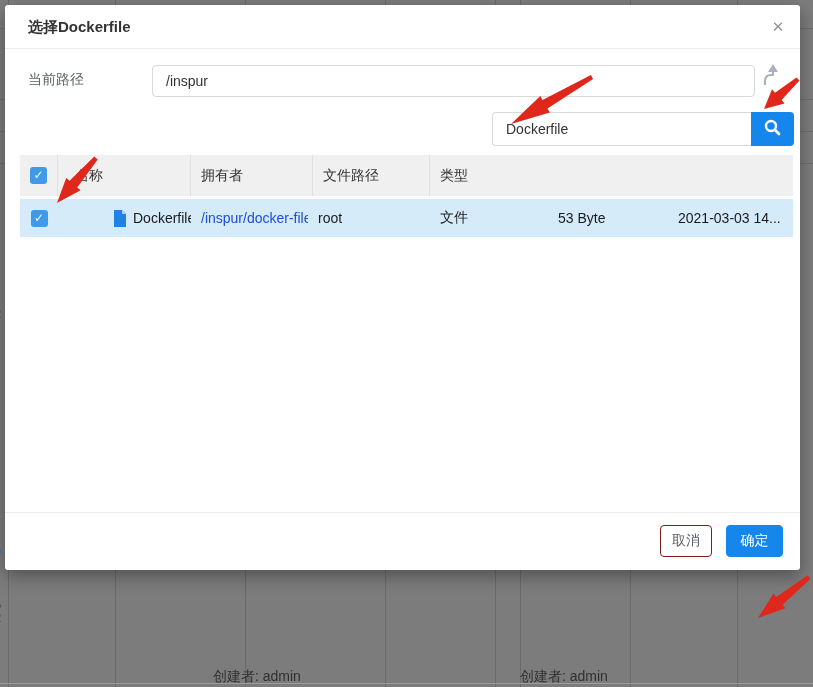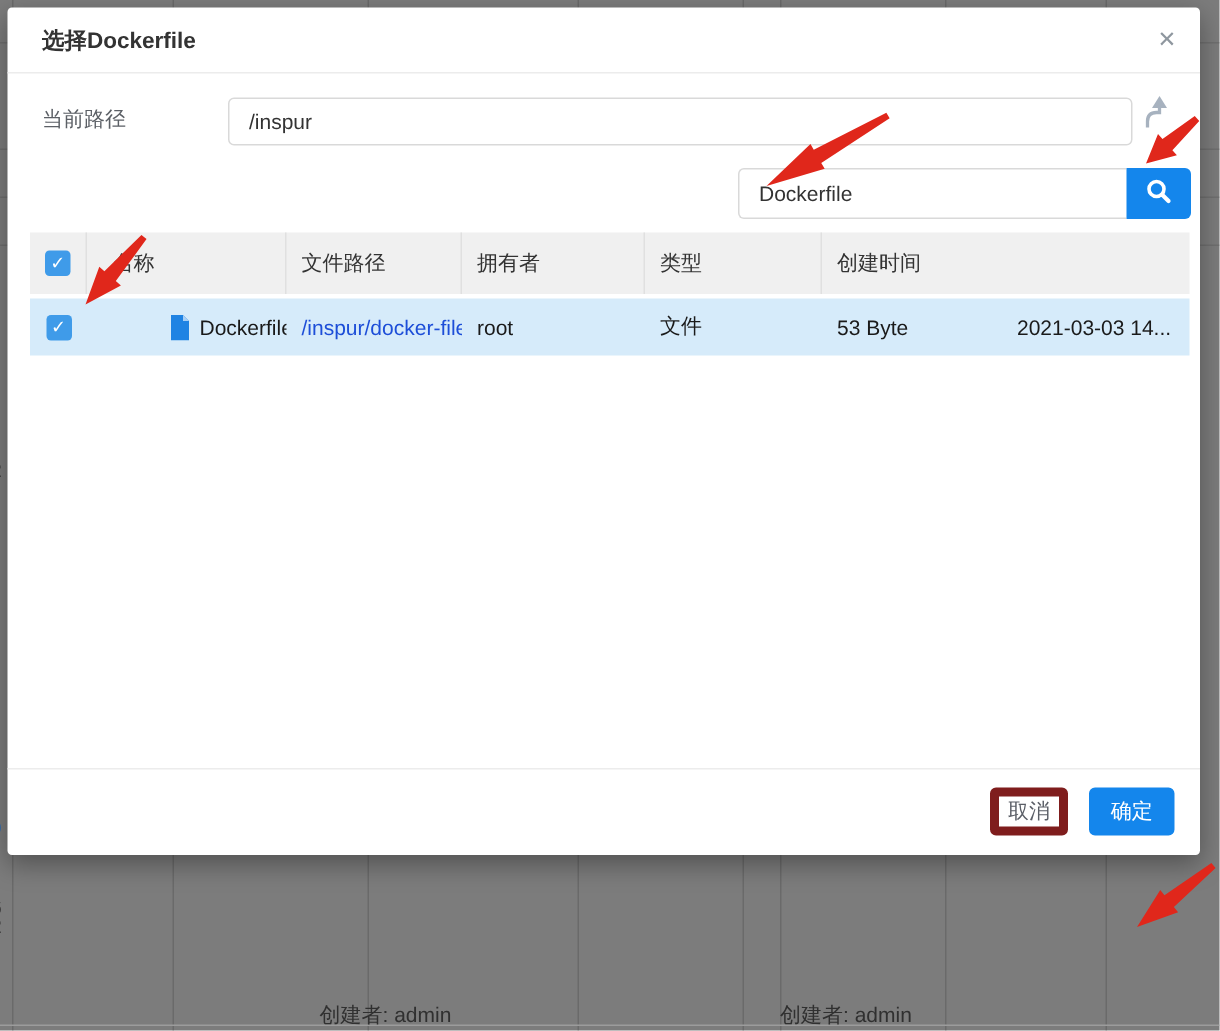--- a/index.html
+++ b/index.html
@@ -67,21 +67,21 @@
     color:#fff; font-size:12px; line-height:17px; text-align:center; cursor:pointer;
     font-weight:bold; }
   .file-icon { width:14px; height:17px; margin-right:6px; flex:none; }
   .link { color:#1d4ed8; }
 
   
   .modal-footer { position:absolute; left:0; right:0; bottom:0; height:58px;
     border-top:1px solid #ececec; }
   .btn { position:absolute; top:12px; height:32px; border-radius:4px; font-size:14px;
     font-family:inherit; cursor:pointer; }
-  .btn-cancel { right:88px; width:52px; background:#fff; border:6px solid #7f1d1d;
+  .btn-cancel { right:88px; width:52px; background:#fff; border:1px solid #7f1d1d;
     color:#5a5e66; }
   .btn-ok { right:17px; width:57px; background:#1486ec; border:1px solid #1486ec;
     color:#fff; }
 
   
   .arrow-layer { position:absolute; inset:0; z-index:5; pointer-events:none; }
 </style>
 </head>
 <body>
 
@@ -134,24 +134,23 @@
       </span>
     </button>
   </div>
 
   <div class="file-table">
     <div class="t-row t-head">
       <div class="t-cell c-check">
         <div class="checkbox">✓</div>
       </div>
       <div class="t-cell c-name">名称</div>
+      <div class="t-cell c-owner">拥有者</div>
       <div class="t-cell c-path">文件路径</div>
-      <div class="t-cell c-owner">拥有者</div>
       <div class="t-cell c-type">类型</div>
-      <div class="t-cell c-time">创建时间</div>
     </div>
     <div class="t-row t-body">
       <div class="t-cell c-check">
         <div class="checkbox">✓</div>
       </div>
       <div class="t-cell c-name">
         <span class="file-icon">
           <svg width="14" height="17" viewBox="0 0 14 17">
             <path d="M1 0 H9 L13 4 V17 H1 Z" fill="#1f83e3"></path>
             <path d="M9 0 L13 4 H9 Z" fill="#a9d0f5"></path>

